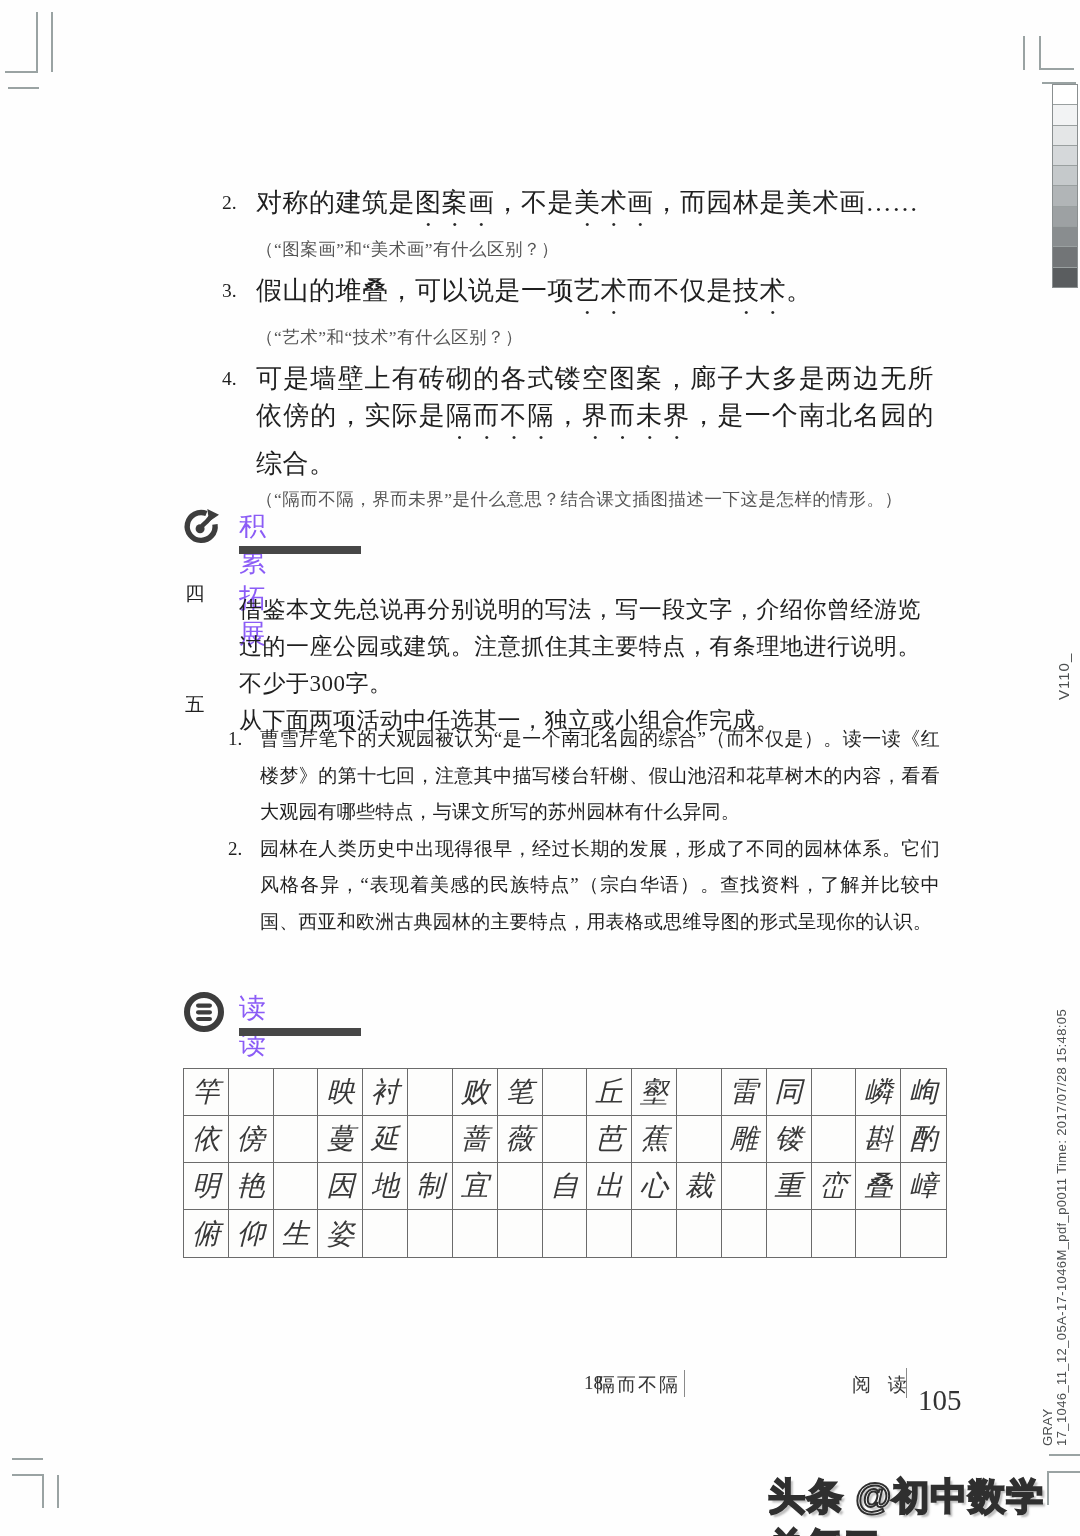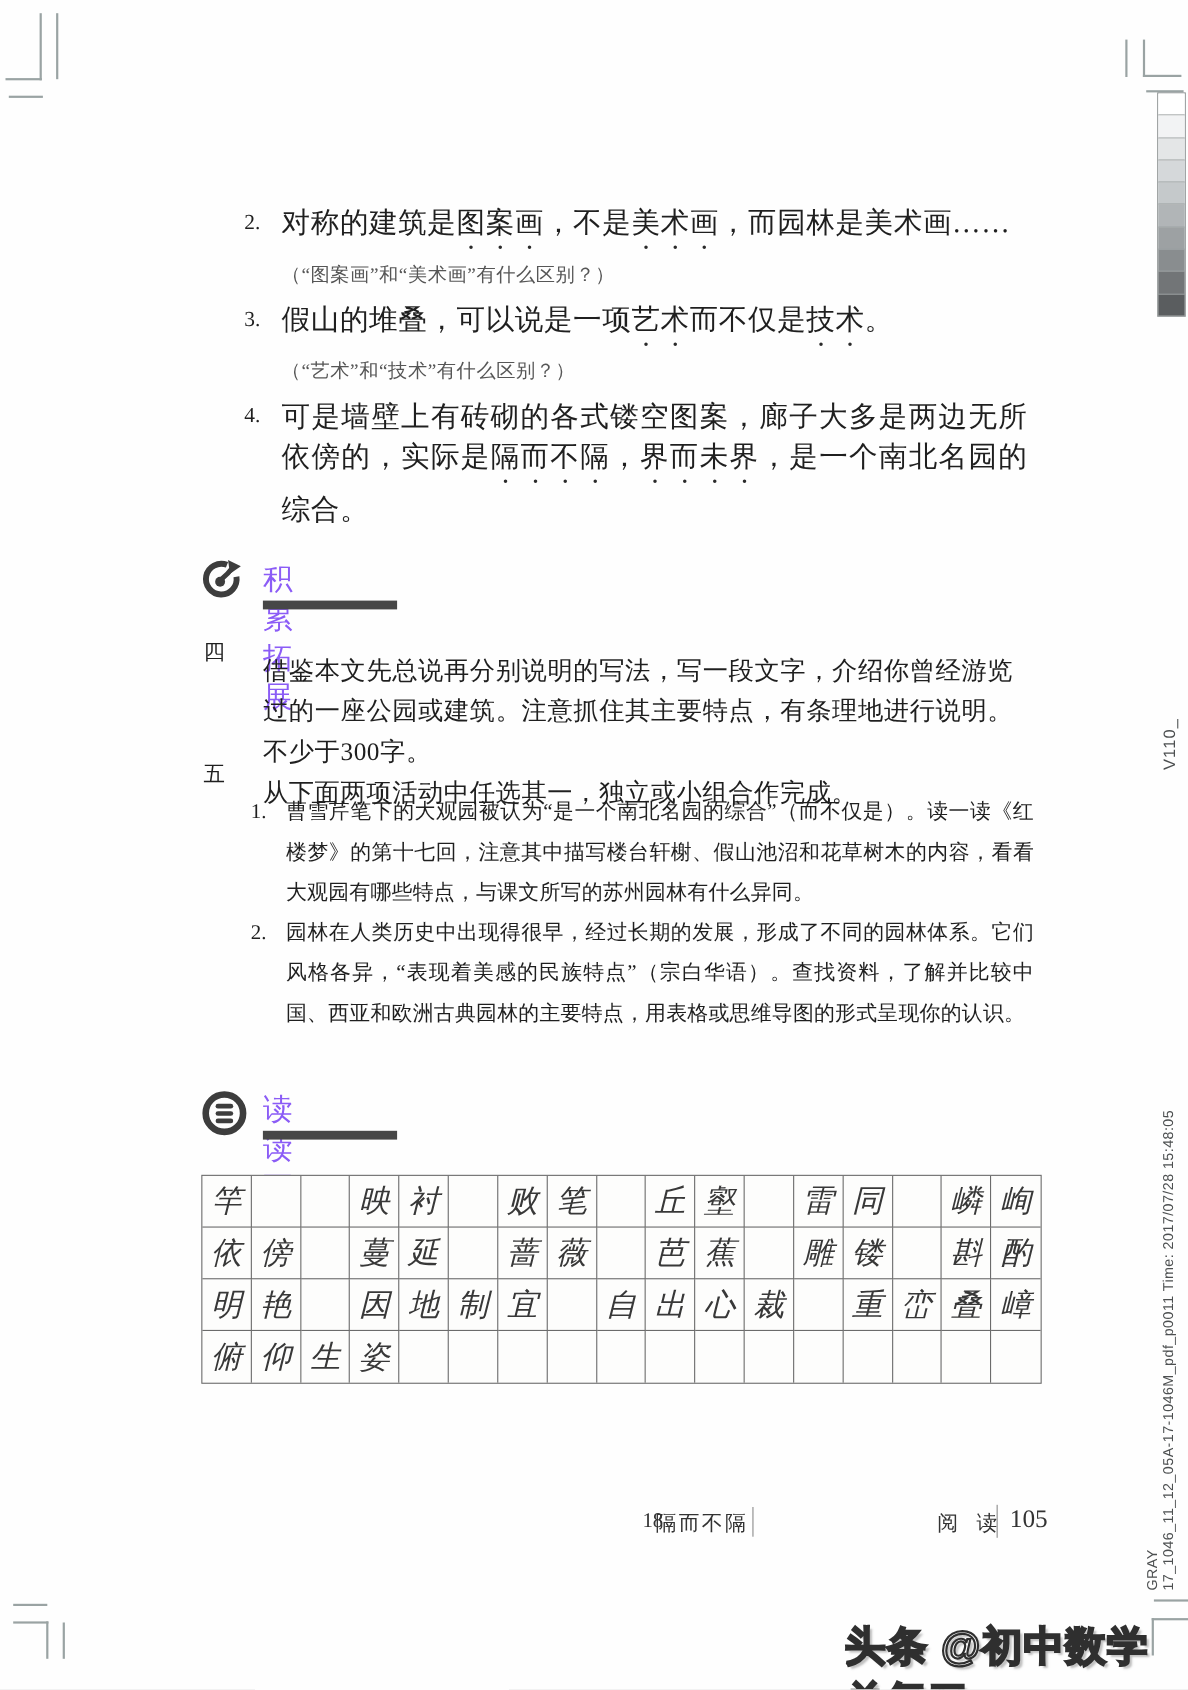--- a/index.html
+++ b/index.html
@@ -44,21 +44,21 @@
               border:1px solid #6b6b6b;background:#fdfdfc;}
   .char-table .cell{border-right:1px solid #6b6b6b;border-bottom:1px solid #6b6b6b;
                     display:flex;align-items:center;justify-content:center;}
   .char-table .cell:nth-child(17n){border-right:none;}
   .char-table .cell:nth-child(n+52){border-bottom:none;}
   .hand{font-size:28px;color:#383838;font-style:italic;font-family:"DejaVu Serif",serif;}
   
   .footer{position:absolute;left:0;top:1370px;width:1080px;height:30px;font-size:19px;color:#333;}
   .footer span{position:absolute;}
   .f-div{position:absolute;width:1px;background:#8a8a8a;}
-  .f-page{font-size:23px;}
+  .f-page{font-size:29px;margin-top:16px;}
   
   .watermark{position:absolute;left:768px;top:1472px;
              font-family:"Liberation Sans","DejaVu Sans",sans-serif;font-weight:bold;
              font-size:37px;letter-spacing:1px;color:#ffffff;
              -webkit-text-stroke:2px #2f2f2f;text-shadow:3px 3px 2px rgba(70,70,70,.35);}
 </style>
 </head>
 <body>
 
 <div class="page">
@@ -108,20 +108,21 @@
       <p class="q-hint">（“图案画”和“美术画”有什么区别？）</p>
     </div>
     <div class="q-item">
       <span class="q-num">3.</span>
       <p class="q-text"><span>假山的堆叠，可以说是一项</span><span class="em-dots">艺术</span><span>而不仅是</span><span class="em-dots">技术</span><span>。</span></p>
       <p class="q-hint">（“艺术”和“技术”有什么区别？）</p>
     </div>
     <div class="q-item">
       <span class="q-num">4.</span>
       <p class="q-text"><span>可是墙壁上有砖砌的各式镂空图案，廊子大多是两边无所依傍的，实际是</span><span class="em-dots">隔而不隔</span><span>，</span><span class="em-dots">界而未界</span><span>，是一个南北名园的综合。</span></p>
+      <p class="q-hint">（“隔而不隔，界而未界”是什么意思？结合课文插图描述一下这是怎样的情形。）</p>
     </div>
   </div>
 
   <div class="sec-header" style="top:506px;">
     <svg width="36" height="38" viewBox="0 0 40 42">
       <path d="M 26 6 A 15.5 15.5 0 1 0 35.5 18" fill="none" stroke="#3d3d3d" stroke-width="6"></path>
       <path d="M 21 20 Q 27 15 30.5 10" fill="none" stroke="#3d3d3d" stroke-width="5"></path>
       <path d="M 27 1 L 40 7.5 L 29 15 Z" fill="#3d3d3d"></path>
       <circle cx="19" cy="23" r="5" fill="#3d3d3d"></circle>
     </svg>

